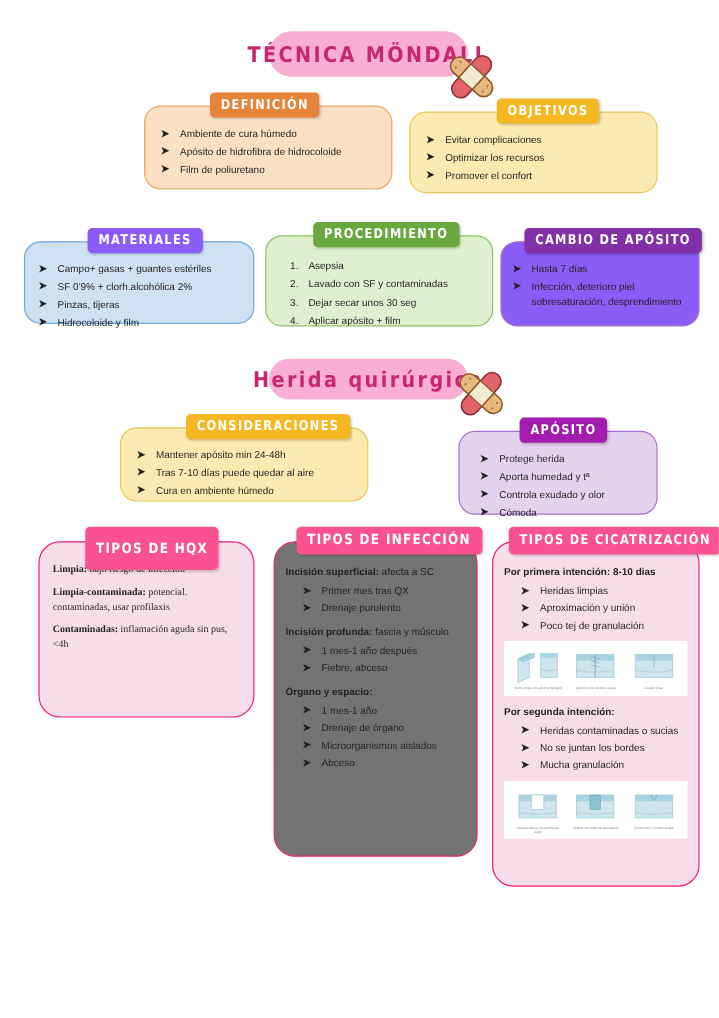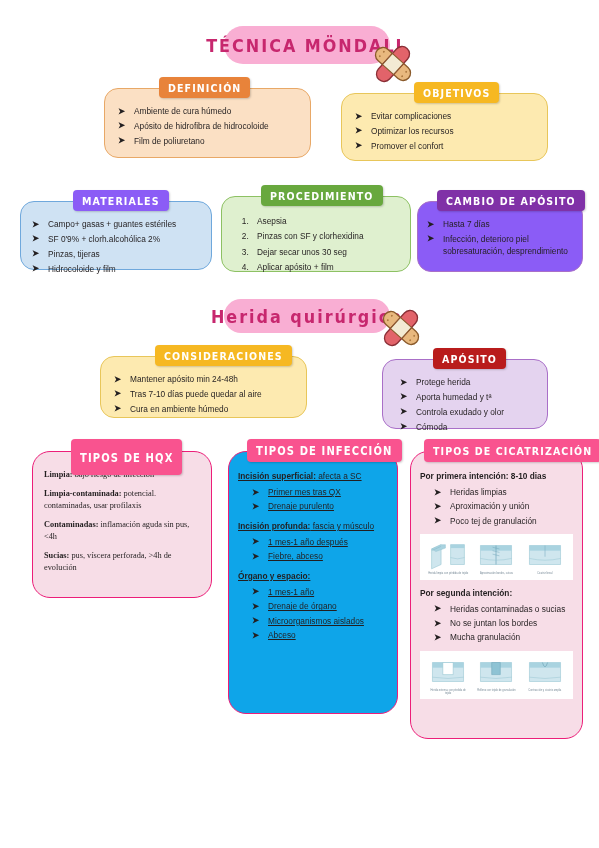--- a/index.html
+++ b/index.html
@@ -114,21 +114,21 @@
       <rect x="2" y="15.5" width="42" height="15" rx="7.5" fill="#e8b87e" stroke="#8a5a2b" stroke-width="1.3"></rect>
       <rect x="15.5" y="2" width="15" height="42" rx="7.5" fill="#e2636a" stroke="#8a2f36" stroke-width="1.3"></rect>
       <rect x="15.5" y="15.5" width="15" height="15" fill="#f3ead4" stroke="#8a5a2b" stroke-width="1.1"></rect>
       <circle cx="8" cy="20" r="0.9" fill="#a8733a"></circle>
         <circle cx="8" cy="26" r="0.9" fill="#a8733a"></circle>
       <circle cx="38" cy="20" r="0.9" fill="#a8733a"></circle>
         <circle cx="38" cy="26" r="0.9" fill="#a8733a"></circle>
     </g>
   </svg>
 
-  <div class="card" style="left:104px;top:88px;width:207px;height:70px;background:#fbe0c4;border:1.3px solid #e8a867;">
+  <div class="card" style="left:120px;top:88px;width:207px;height:70px;background:#fbe0c4;border:1.3px solid #e8a867;">
     <div class="card-hd" style="left:54px;background:#e8833a;">
       <span class="htxt">DEFINICIÓN</span>
     </div>
     <div class="card-body">
       <ul class="arrows">
         <li><span class="ar">➤</span><span>Ambiente de cura húmedo</span></li>
         <li><span class="ar">➤</span><span>Apósito de hidrofibra de hidrocoloide</span></li>
         <li><span class="ar">➤</span><span>Film de poliuretano</span></li>
       </ul>
     </div>
@@ -161,21 +161,21 @@
     </div>
   </div>
 
   <div class="card" style="left:221px;top:196px;width:190px;height:76px;background:#dff0cf;border:1.3px solid #8dc163;">
     <div class="card-hd" style="left:39px;background:#68a83e;justify-content:center;">
       <span class="htxt">PROCEDIMIENTO</span>
     </div>
     <div class="card-body" style="padding-top:17px;">
       <ol class="nums">
         <li>Asepsia</li>
-        <li>Pinzas con SF y clorhexidina</li>
+        <li>Lavado con SF y contaminadas</li>
         <li>Dejar secar unos 30 seg</li>
         <li>Aplicar apósito + film</li>
       </ol>
     </div>
   </div>
 
   <div class="card" style="left:417px;top:201px;width:166px;height:71px;background:#8b5cf6;border:1.3px solid #a96fc8;">
     <div class="card-hd" style="left:19px;background:#8031a7;">
       <span class="htxt">CAMBIO DE APÓSITO</span>
     </div>
@@ -209,46 +209,45 @@
     <div class="card-body">
       <ul class="arrows">
         <li><span class="ar">➤</span><span>Mantener apósito min 24-48h</span></li>
         <li><span class="ar">➤</span><span>Tras 7-10 días puede quedar al aire</span></li>
         <li><span class="ar">➤</span><span>Cura en ambiente húmedo</span></li>
       </ul>
     </div>
   </div>
 
   <div class="card" style="left:382px;top:359px;width:166px;height:70px;background:#e4d3ef;border:1.3px solid #a96fc8;">
-    <div class="card-hd" style="left:50px;background:#b91c1c;">
+    <div class="card-hd" style="left:50px;background:#a21caf;">
       <span class="htxt">APÓSITO</span>
     </div>
     <div class="card-body" style="padding-left:14px;">
       <ul class="arrows">
         <li><span class="ar">➤</span><span>Protege herida</span></li>
         <li><span class="ar">➤</span><span>Aporta humedad y tª</span></li>
         <li><span class="ar">➤</span><span>Controla exudado y olor</span></li>
         <li><span class="ar">➤</span><span>Cómoda</span></li>
       </ul>
     </div>
   </div>
 
   <div class="card" style="left:32px;top:451px;width:180px;height:147px;background:#f7dde7;border:1.6px solid #ec1e79;border-radius:18px;">
     <div class="card-hd" style="left:38px;top:-13px;height:36px;background:#f9538f;font-size:10px;">
       <span class="htxt">TIPOS DE HQX</span>
     </div>
     <div class="card-body" style="padding:17px 11px 8px 11px;font-family:Liberation Serif, serif;">
       <p class="pblock"><b>Limpia:</b><span> bajo riesgo de infección</span></p>
       <p class="pblock"><b>Limpia-contaminada:</b><span> potencial. contaminadas, usar profilaxis</span></p>
       <p class="pblock"><b>Contaminadas:</b><span> inflamación aguda sin pus, &lt;4h</span></p>
-      <p class="pblock"><b>Sucias:</b><span> pus, víscera perforada, &gt;4h de evolución</span></p>
-    </div>
-  </div>
-
-  <div class="card" style="left:228px;top:451px;width:170px;height:263px;background:#0ea5e9;border:1.6px solid #ec1e79;border-radius:18px;text-decoration:underline;">
+    </div>
+  </div>
+
+  <div class="card" style="left:228px;top:451px;width:170px;height:263px;background:#737373;border:1.6px solid #ec1e79;border-radius:18px;">
     <div class="card-hd" style="left:18px;top:-13px;height:23px;background:#f9538f;font-size:10px;">
       <span class="htxt">TIPOS DE INFECCIÓN</span>
     </div>
     <div class="card-body" style="padding:18px 9px 8px 9px;">
       <p class="subhead"><span>Incisión superficial:</span><span style="font-weight:normal"> afecta a SC</span></p>
       <ul class="inset">
         <li><span class="ar">➤</span><span>Primer mes tras QX</span></li>
         <li><span class="ar">➤</span><span>Drenaje purulento</span></li>
       </ul>
       <p class="subhead"><span>Incisión profunda:</span><span style="font-weight:normal"> fascia y músculo</span></p>

